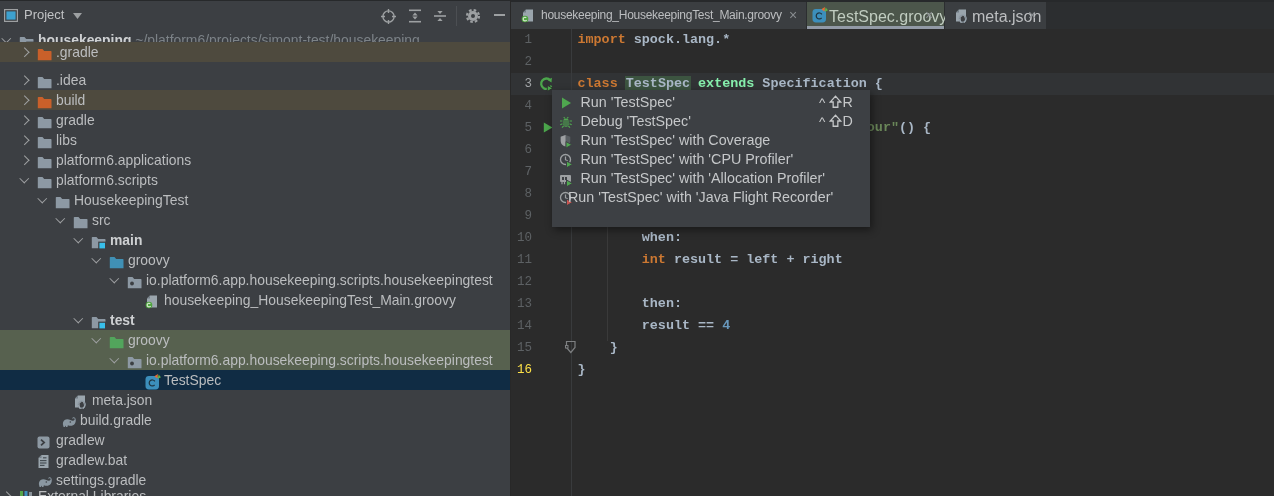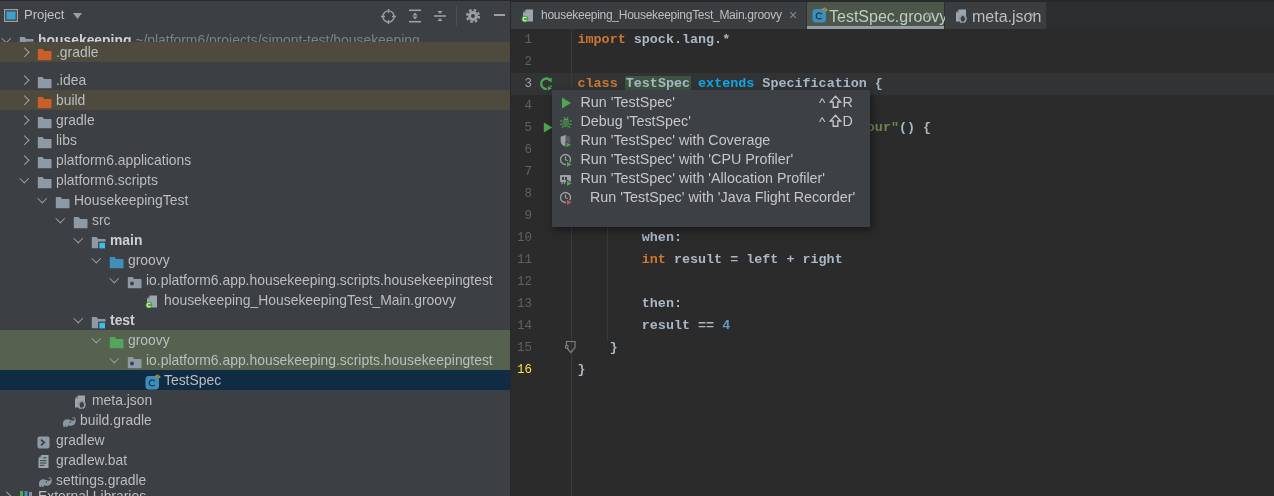--- a/index.html
+++ b/index.html
@@ -70,21 +70,21 @@
     <div class="lnum" style="top:183px;color:#5d6164">8</div>
     <div class="lnum" style="top:205px;color:#5d6164">9</div>
     <div class="lnum" style="top:227px;color:#5d6164">10</div>
     <div class="lnum" style="top:249px;color:#5d6164">11</div>
     <div class="lnum" style="top:271px;color:#5d6164">12</div>
     <div class="lnum" style="top:293px;color:#5d6164">13</div>
     <div class="lnum" style="top:315px;color:#5d6164">14</div>
     <div class="lnum" style="top:337px;color:#5d6164">15</div>
     <div class="lnum" style="top:359px;color:#fde047">16</div>
     <div class="cline" style="top:29px"><span style="color:#cc7832">import</span><span> spock.lang.*</span></div>
-    <div class="cline" style="top:73px"><span style="color:#cc7832">class</span><span> </span><span>TestSpec</span><span> </span><span style="color:#0ea5e9">extends</span><span> Specification {</span></div>
+    <div class="cline" style="top:73px"><span style="color:#cc7832">class</span><span> </span><span>TestSpec</span><span> </span><span style="color:#86efac">extends</span><span> Specification {</span></div>
     <div class="cline" style="top:117px"><span>    </span><span style="color:#cc7832">def</span><span> </span><span style="color:#6a8759">"the sum of left and right four"</span><span>() {</span></div>
     <div class="cline" style="top:139px"><span>        given:</span></div>
     <div class="cline" style="top:161px"><span>        </span><span style="color:#cc7832">int</span><span> left = </span><span style="color:#6897bb">2</span></div>
     <div class="cline" style="top:183px"><span>        </span><span style="color:#cc7832">int</span><span> right = </span><span style="color:#6897bb">2</span></div>
     <div class="cline" style="top:227px"><span>        when:</span></div>
     <div class="cline" style="top:249px"><span>        </span><span style="color:#cc7832">int</span><span> result = left + right</span></div>
     <div class="cline" style="top:293px"><span>        then:</span></div>
     <div class="cline" style="top:315px"><span>        result == </span><span style="color:#6897bb">4</span></div>
     <div class="cline" style="top:337px"><span>    }</span></div>
     <div class="cline" style="top:359px"><span>}</span></div>
@@ -363,14 +363,14 @@
           <path d="M3 10v2.2M5.5 10v2.2M8 10v2.2" stroke="#9da0a2" stroke-width="1.2"></path>
           <path d="M3 5h2v3H3zM6 5h2v3H6z" fill="#3d4044"></path>
           <path d="M7.5 8l6 3.4-6 3.4z" fill="#4fa74f" stroke="#3d4044" stroke-width="1"></path>
         </svg></span>
       <span style="position:absolute;left:28.5px;top:79.5px;white-space:pre">Run 'TestSpec' with 'Allocation Profiler'</span>
       <span style="position:absolute;left:7px;top:100.5px"><svg width="14" height="14" viewBox="0 0 14 14">
           <circle cx="6.5" cy="6.5" r="5" fill="none" stroke="#9da0a2" stroke-width="1.3"></circle>
           <path d="M6.5 3.5v3.2l2.2 1.3" stroke="#9da0a2" stroke-width="1.2" fill="none"></path>
           <path d="M7.5 8l6 3.4-6 3.4z" fill="#c75450" stroke="#3d4044" stroke-width="1"></path>
         </svg></span>
-      <span style="position:absolute;left:38px;top:98.5px;white-space:pre">Run 'TestSpec' with 'Java Flight Recorder'</span>
+      <span style="position:absolute;left:16px;top:98.5px;white-space:pre">Run 'TestSpec' with 'Java Flight Recorder'</span>
     </div>
 </div>
 </body></html>

